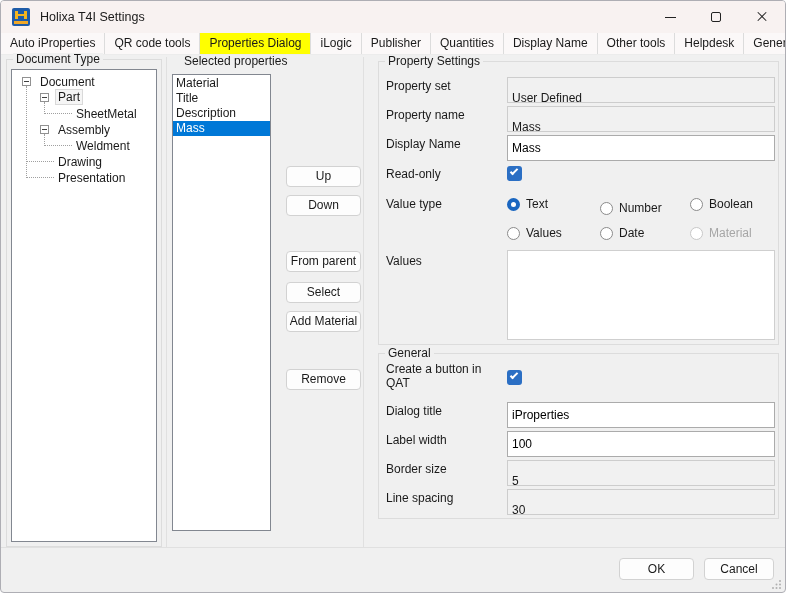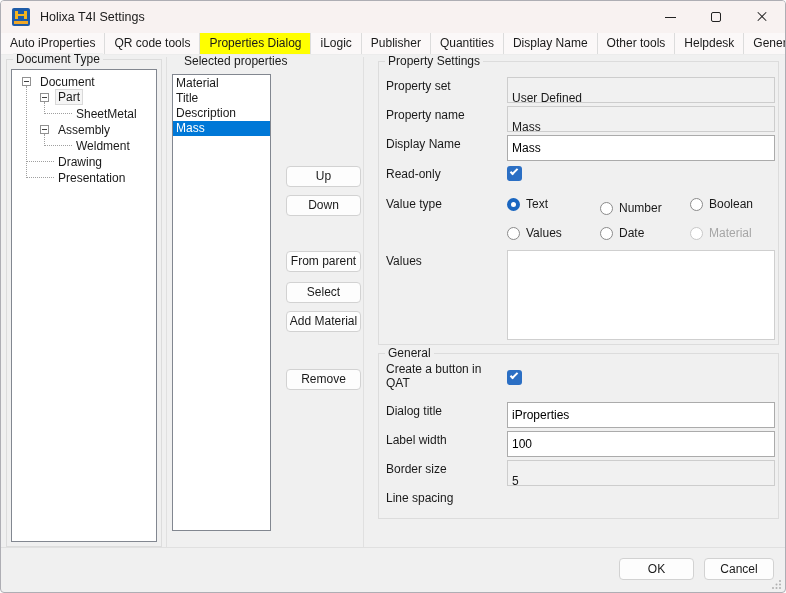--- a/index.html
+++ b/index.html
@@ -239,20 +239,21 @@
       <span class="f-label" style="top:48px;">Dialog title</span>
       <input class="field ed" style="top: 48px;" value="iProperties">
 
       <span class="f-label" style="top:77px;">Label width</span>
       <input class="field ed" style="top: 77px;" value="100">
 
       <span class="f-label" style="top:106px;">Border size</span>
       <div class="field ro" style="top:106px;">5</div>
 
       <span class="f-label" style="top:135px;">Line spacing</span>
+      <div class="field ro" style="top:135px;">30</div>
     </div>
 
   </div>
 
   <div id="footer">
     <div class="footer-btn" id="ok-btn">OK</div>
     <div class="footer-btn" id="cancel-btn">Cancel</div>
     <svg id="resize-grip" width="10" height="10">
       <circle cx="8" cy="2" r="1" fill="#b0b0b0"></circle>
       <circle cx="8" cy="5.5" r="1" fill="#b0b0b0"></circle>

